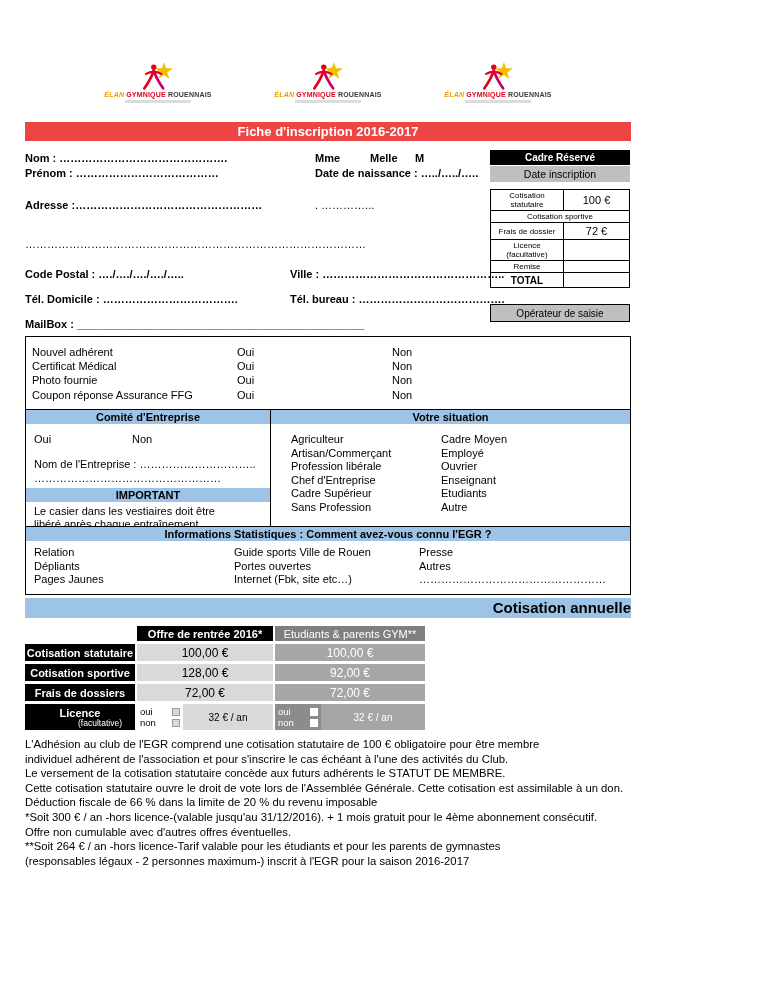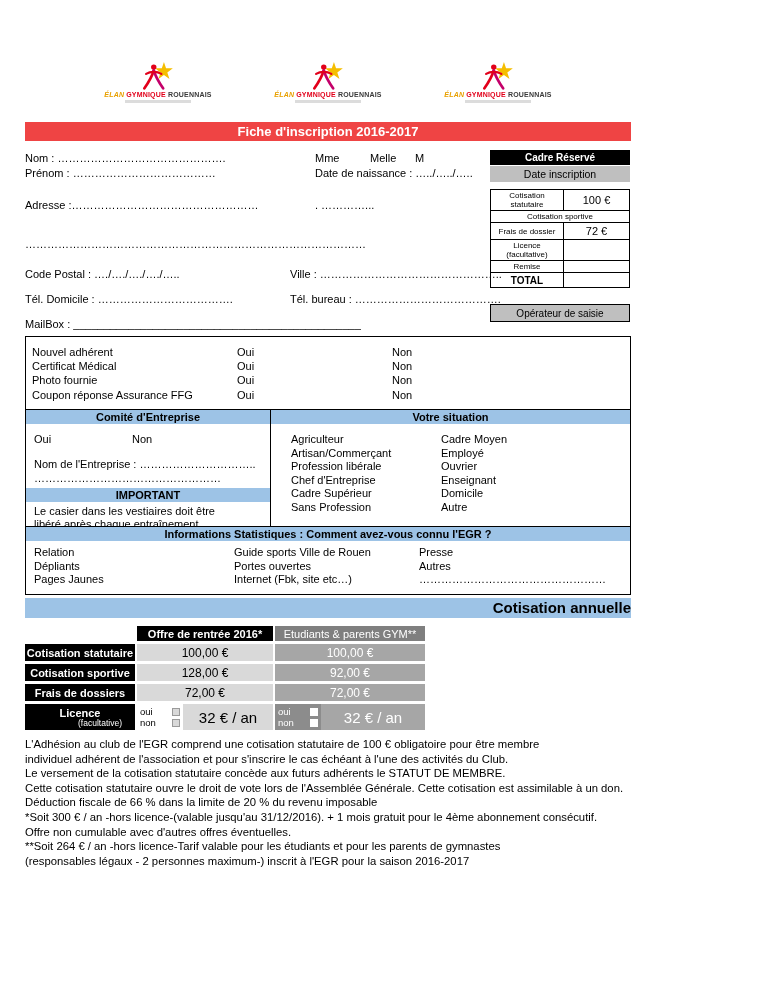--- a/index.html
+++ b/index.html
@@ -16,21 +16,21 @@
   .lt-gym { color:#E2001A; margin-right:2px; }
   .lt-rou { color:#3a3a3a; }
   .logo-tag { width:66px; height:3px; background:#dcdcdc; margin-top:2px; }
 
   .title-banner { left:25px; top:122px; width:606px; height:19px; background:#ef4444; color:#fff;
      font-size:13px; font-weight:bold; text-align:center; line-height:19px; }
 
   
   .form-area { left:25px; top:148px; width:606px; height:186px; }
   .f { position:absolute; font-size:11px; white-space:nowrap; }
-  .b { font-weight:normal; }
+  .b { font-weight:bold; }
 
   
   .cadre { left:490px; top:150px; width:140px; }
   .cadre-title { background:#000; color:#fff; font-weight:bold; text-align:center; font-size:10px; padding:2px 0; }
   .cadre-date { background:#BFBFBF; text-align:center; font-size:10.5px; padding:2px 0; margin-top:1px; }
   .cadre-table { margin-top:7px; border-top:1px solid #000; }
   .cr-row { display:grid; grid-template-columns:73px 65px; border-left:1px solid #000; border-right:1px solid #000; border-bottom:1px solid #000; }
   .cr-label { font-size:8px; text-align:center; border-right:1px solid #000; display:flex; align-items:center; justify-content:center; padding:1px 4px; line-height:9px; }
   .cr-label.wide { grid-column:1 / -1; border-right:none; }
   .cr-label.total { font-size:10px; font-weight:bold; }
@@ -69,21 +69,21 @@
   .bg-mid { background:#A6A6A6; color:#fff; }
   .lic-sub { font-size:8.5px; font-weight:normal; line-height:9px;padding-left:40px; }
   .ct-lic { display:flex; min-height:24px; }
   .lic-ouinon { width:46px; display:flex; flex-direction:column; justify-content:space-around; font-size:9.5px; padding:2px 3px; }
   .lic-opt { display:flex; align-items:center; justify-content:space-between; }
   .cb { width:8px; height:8px; display:inline-block; }
   .ct-lic.offre { background:#fff; }
   .ct-lic.offre .cb { background:#D9D9D9; border:1px solid #9a9a9a; }
   .ct-lic.etu { background:#8c8c8c; color:#fff; }
   .ct-lic.etu .cb { background:#fff; }
-  .lic-price { flex:1; display:flex; align-items:center; justify-content:center; font-size:15px; }
+  .lic-price { flex:1; display:flex; align-items:center; justify-content:center; font-size:10px; }
   .ct-lic.offre .lic-price { background:#D9D9D9; }
   .ct-lic.etu .lic-price { background:#A6A6A6; color:#fff; }
 
   
   .footer { left:25px; top:737px; width:738px; font-size:11.3px; line-height:14.6px; }
   .footer div { white-space:nowrap; }
 </style>
 </head>
 <body>
 
@@ -232,21 +232,21 @@
       <div class="sit-grid">
         <span>Agriculteur</span>
         <span>Cadre Moyen</span>
         <span>Artisan/Commerçant</span>
         <span>Employé</span>
         <span>Profession libérale</span>
         <span>Ouvrier</span>
         <span>Chef d'Entreprise</span>
         <span>Enseignant</span>
         <span>Cadre Supérieur</span>
-        <span>Domicile</span>
+        <span>Etudiants</span>
         <span>Sans Profession</span>
         <span>Autre</span>
       </div>
     </div>
   </div>
 
   <div class="stats abs">
     <div class="blue-header">Informations Statistiques : Comment avez-vous connu l'EGR ?</div>
     <div class="stats-grid">
       <span>Relation</span>

